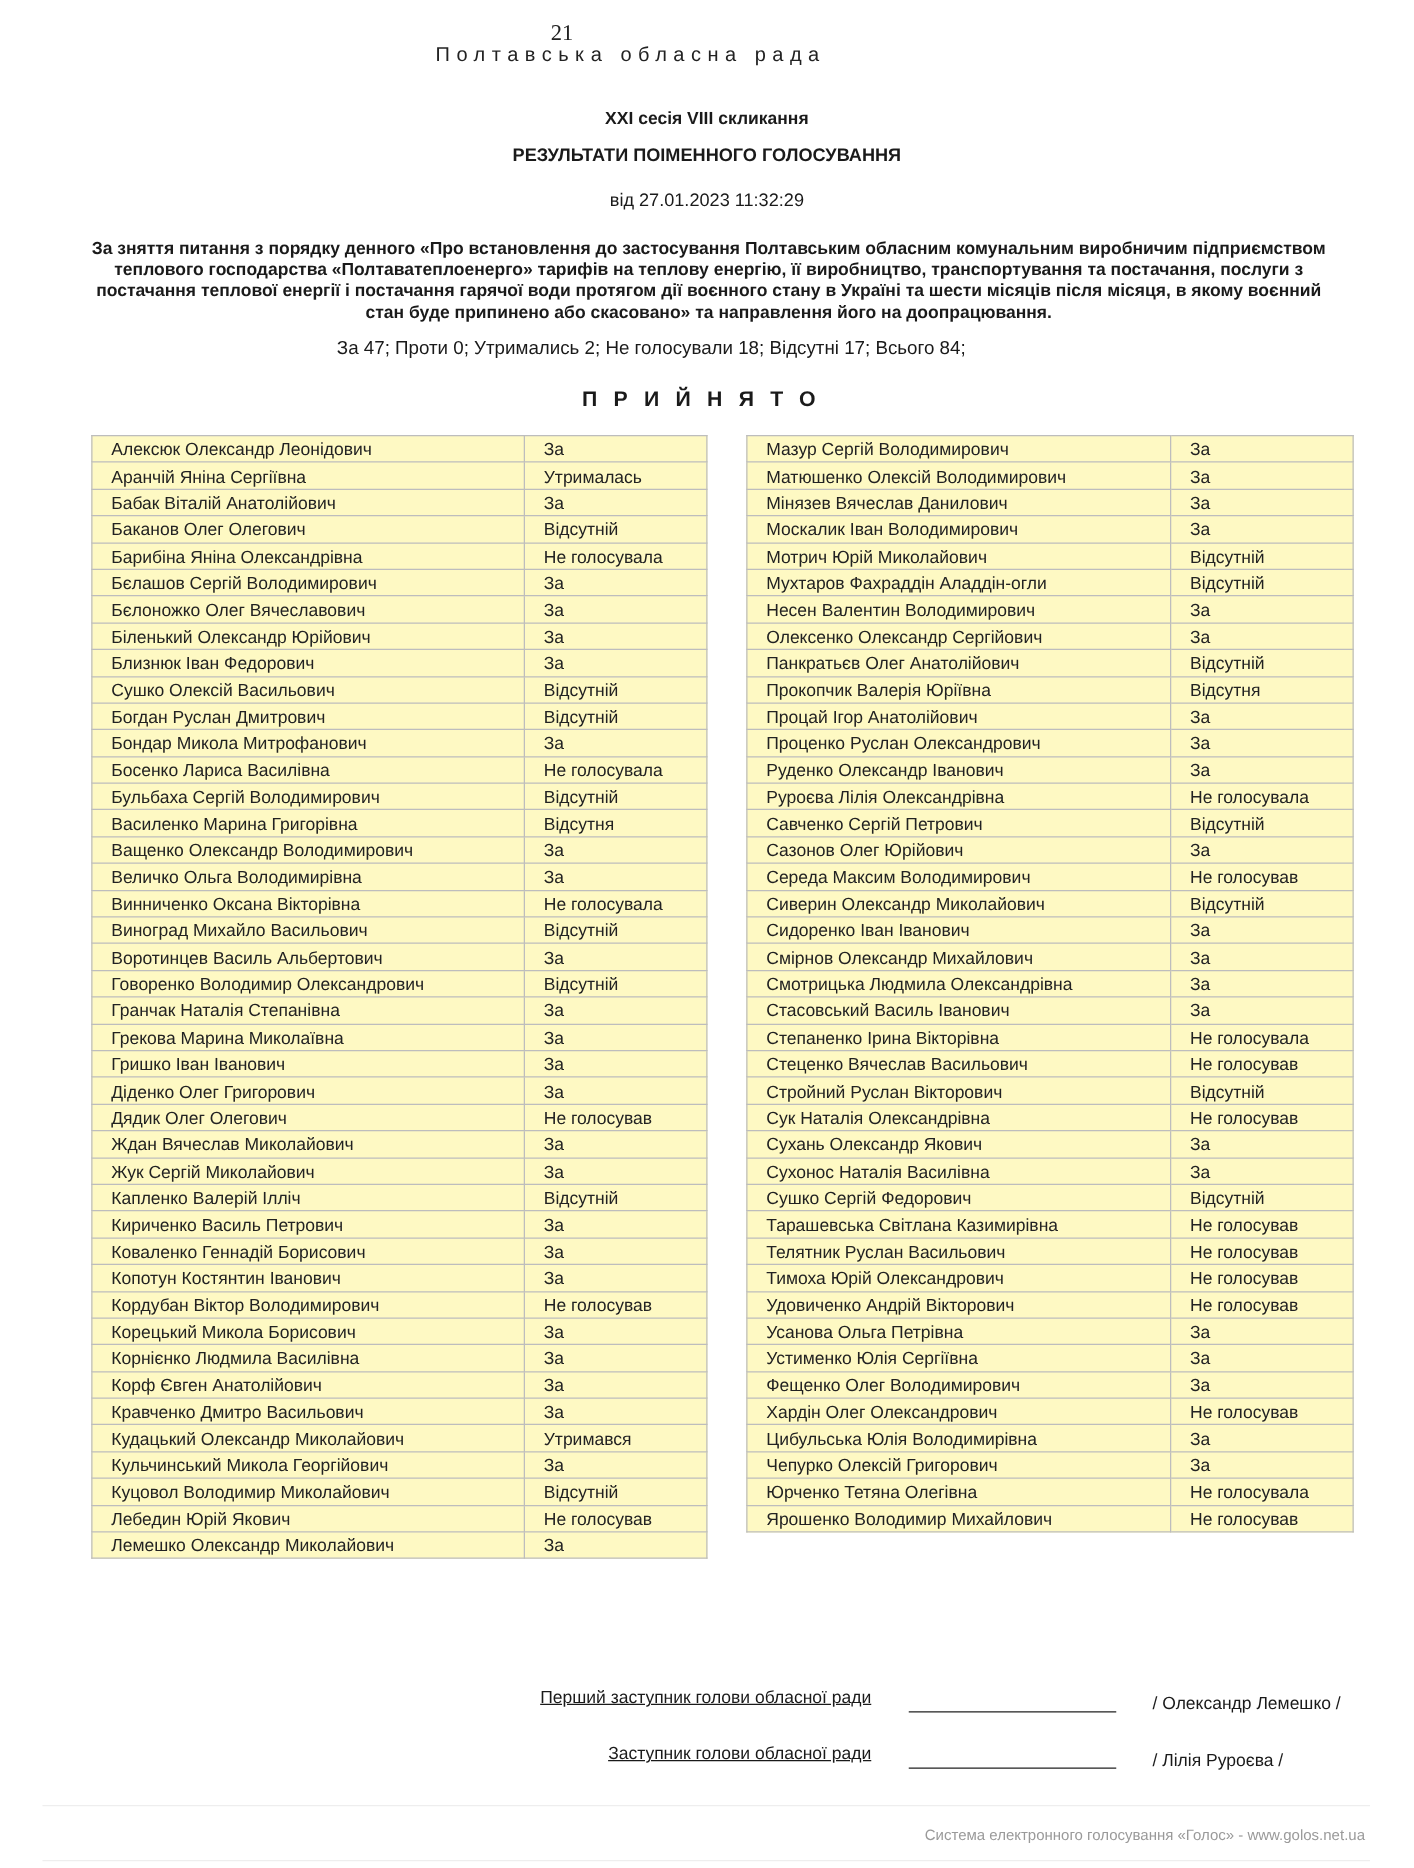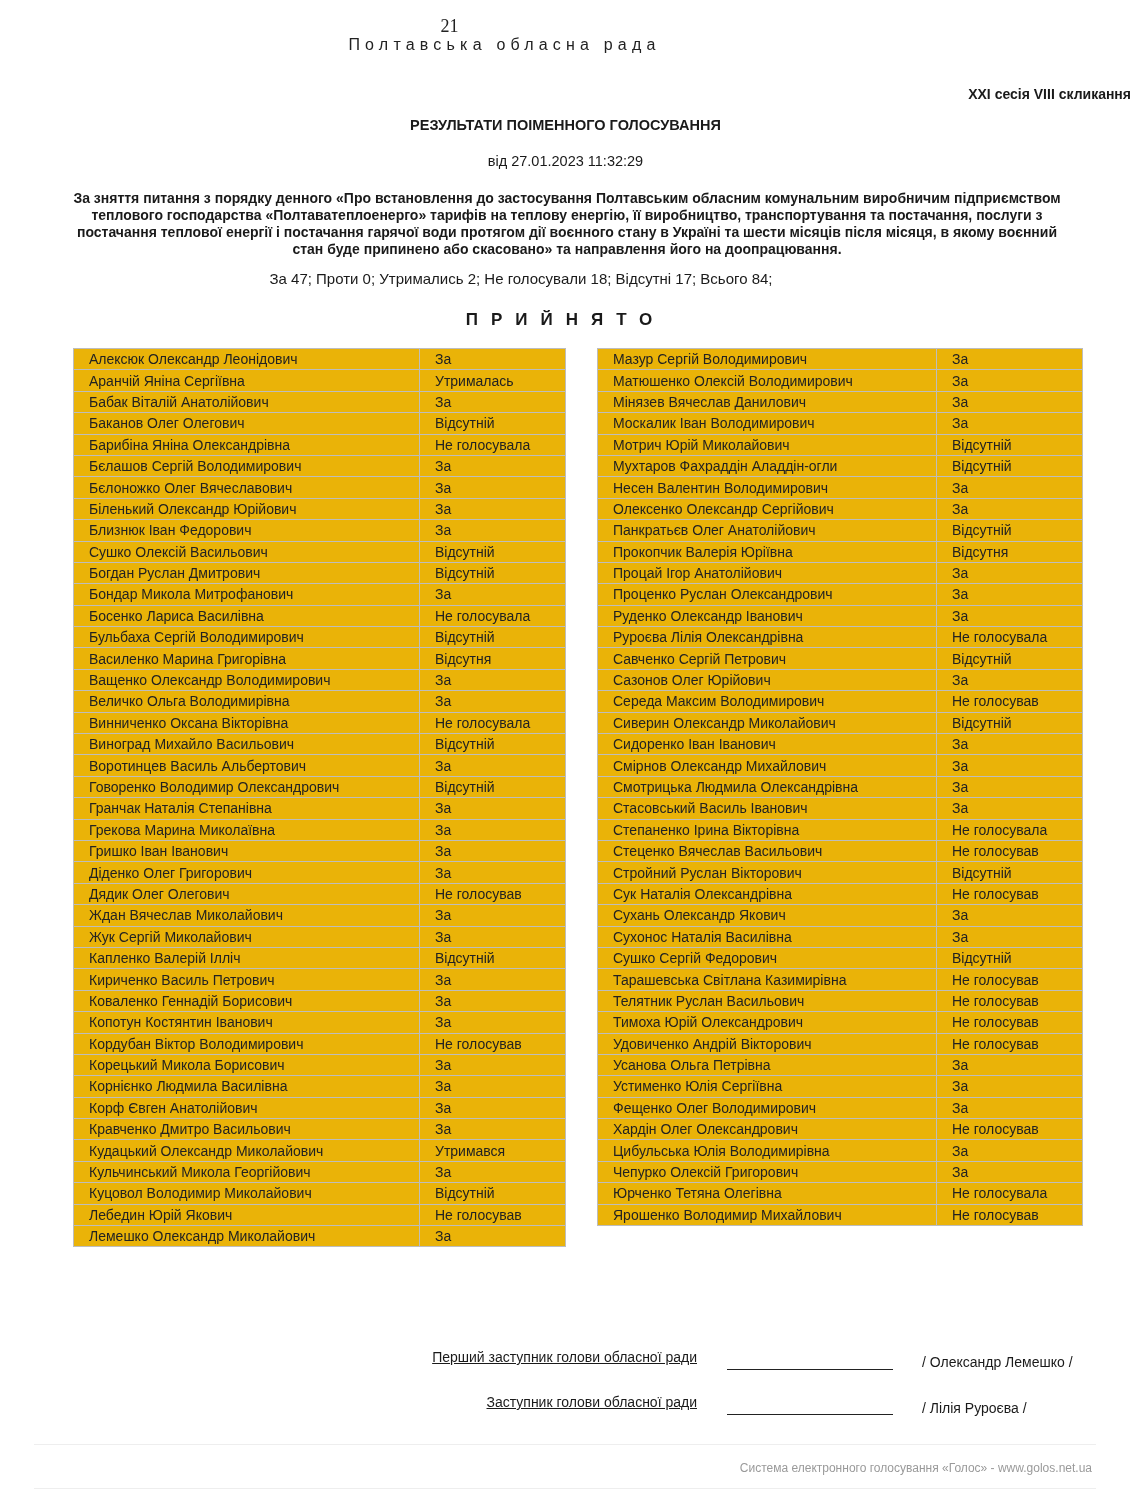--- a/index.html
+++ b/index.html
@@ -9,21 +9,21 @@
   }
   .page-num {
     position: absolute; top: 16px; left: 0; width: 899px; text-align: center;
     font-family: "Liberation Serif", serif; font-size: 18px; color: #222;
   }
   .org {
     position: absolute; top: 36px; left: 0; width: 1009px; text-align: center;
     font-size: 16px; letter-spacing: 5.2px; color: #222;
   }
   .session {
-    position: absolute; top: 86px; left: 0; width: 1131px; text-align: right;
+    position: absolute; top: 86px; left: 0; width: 1131px; text-align: center;
     font-size: 14px; font-weight: bold;
   }
   .results-title {
     position: absolute; top: 117px; left: 0; width: 1131px; text-align: center;
     font-size: 14.5px; font-weight: bold;
   }
   .date {
     position: absolute; top: 153px; left: 0; width: 1131px; text-align: center;
     font-size: 14.5px;
   }
@@ -34,21 +34,21 @@
   .summary {
     position: absolute; top: 270px; left: 0; width: 1042px; text-align: center;
     font-size: 15px;
   }
   .decision {
     position: absolute; top: 310px; left: 0; width: 1131px; text-align: center;
     font-size: 17px; font-weight: bold; letter-spacing: 13px;
   }
   table.votes {
     position: absolute; top: 348px; border-collapse: collapse;
-    font-size: 14px; background: #eab308;
+    font-size: 14px; background: #fef9c3;
   }
   table.votes td {
     height: 21.4px; padding: 0 0 0 15px; border: 1px solid #bdbdbd;
     white-space: nowrap; color: #222; box-sizing: border-box;
   }
   table.votes td.vote { border-left: 1px dotted #aaa; }
   #table-left { left: 73px; width: 493px; }
   #table-left td.name { width: 346px; }
   #table-right { left: 597px; width: 486px; }
   #table-right td.name { width: 339px; }

